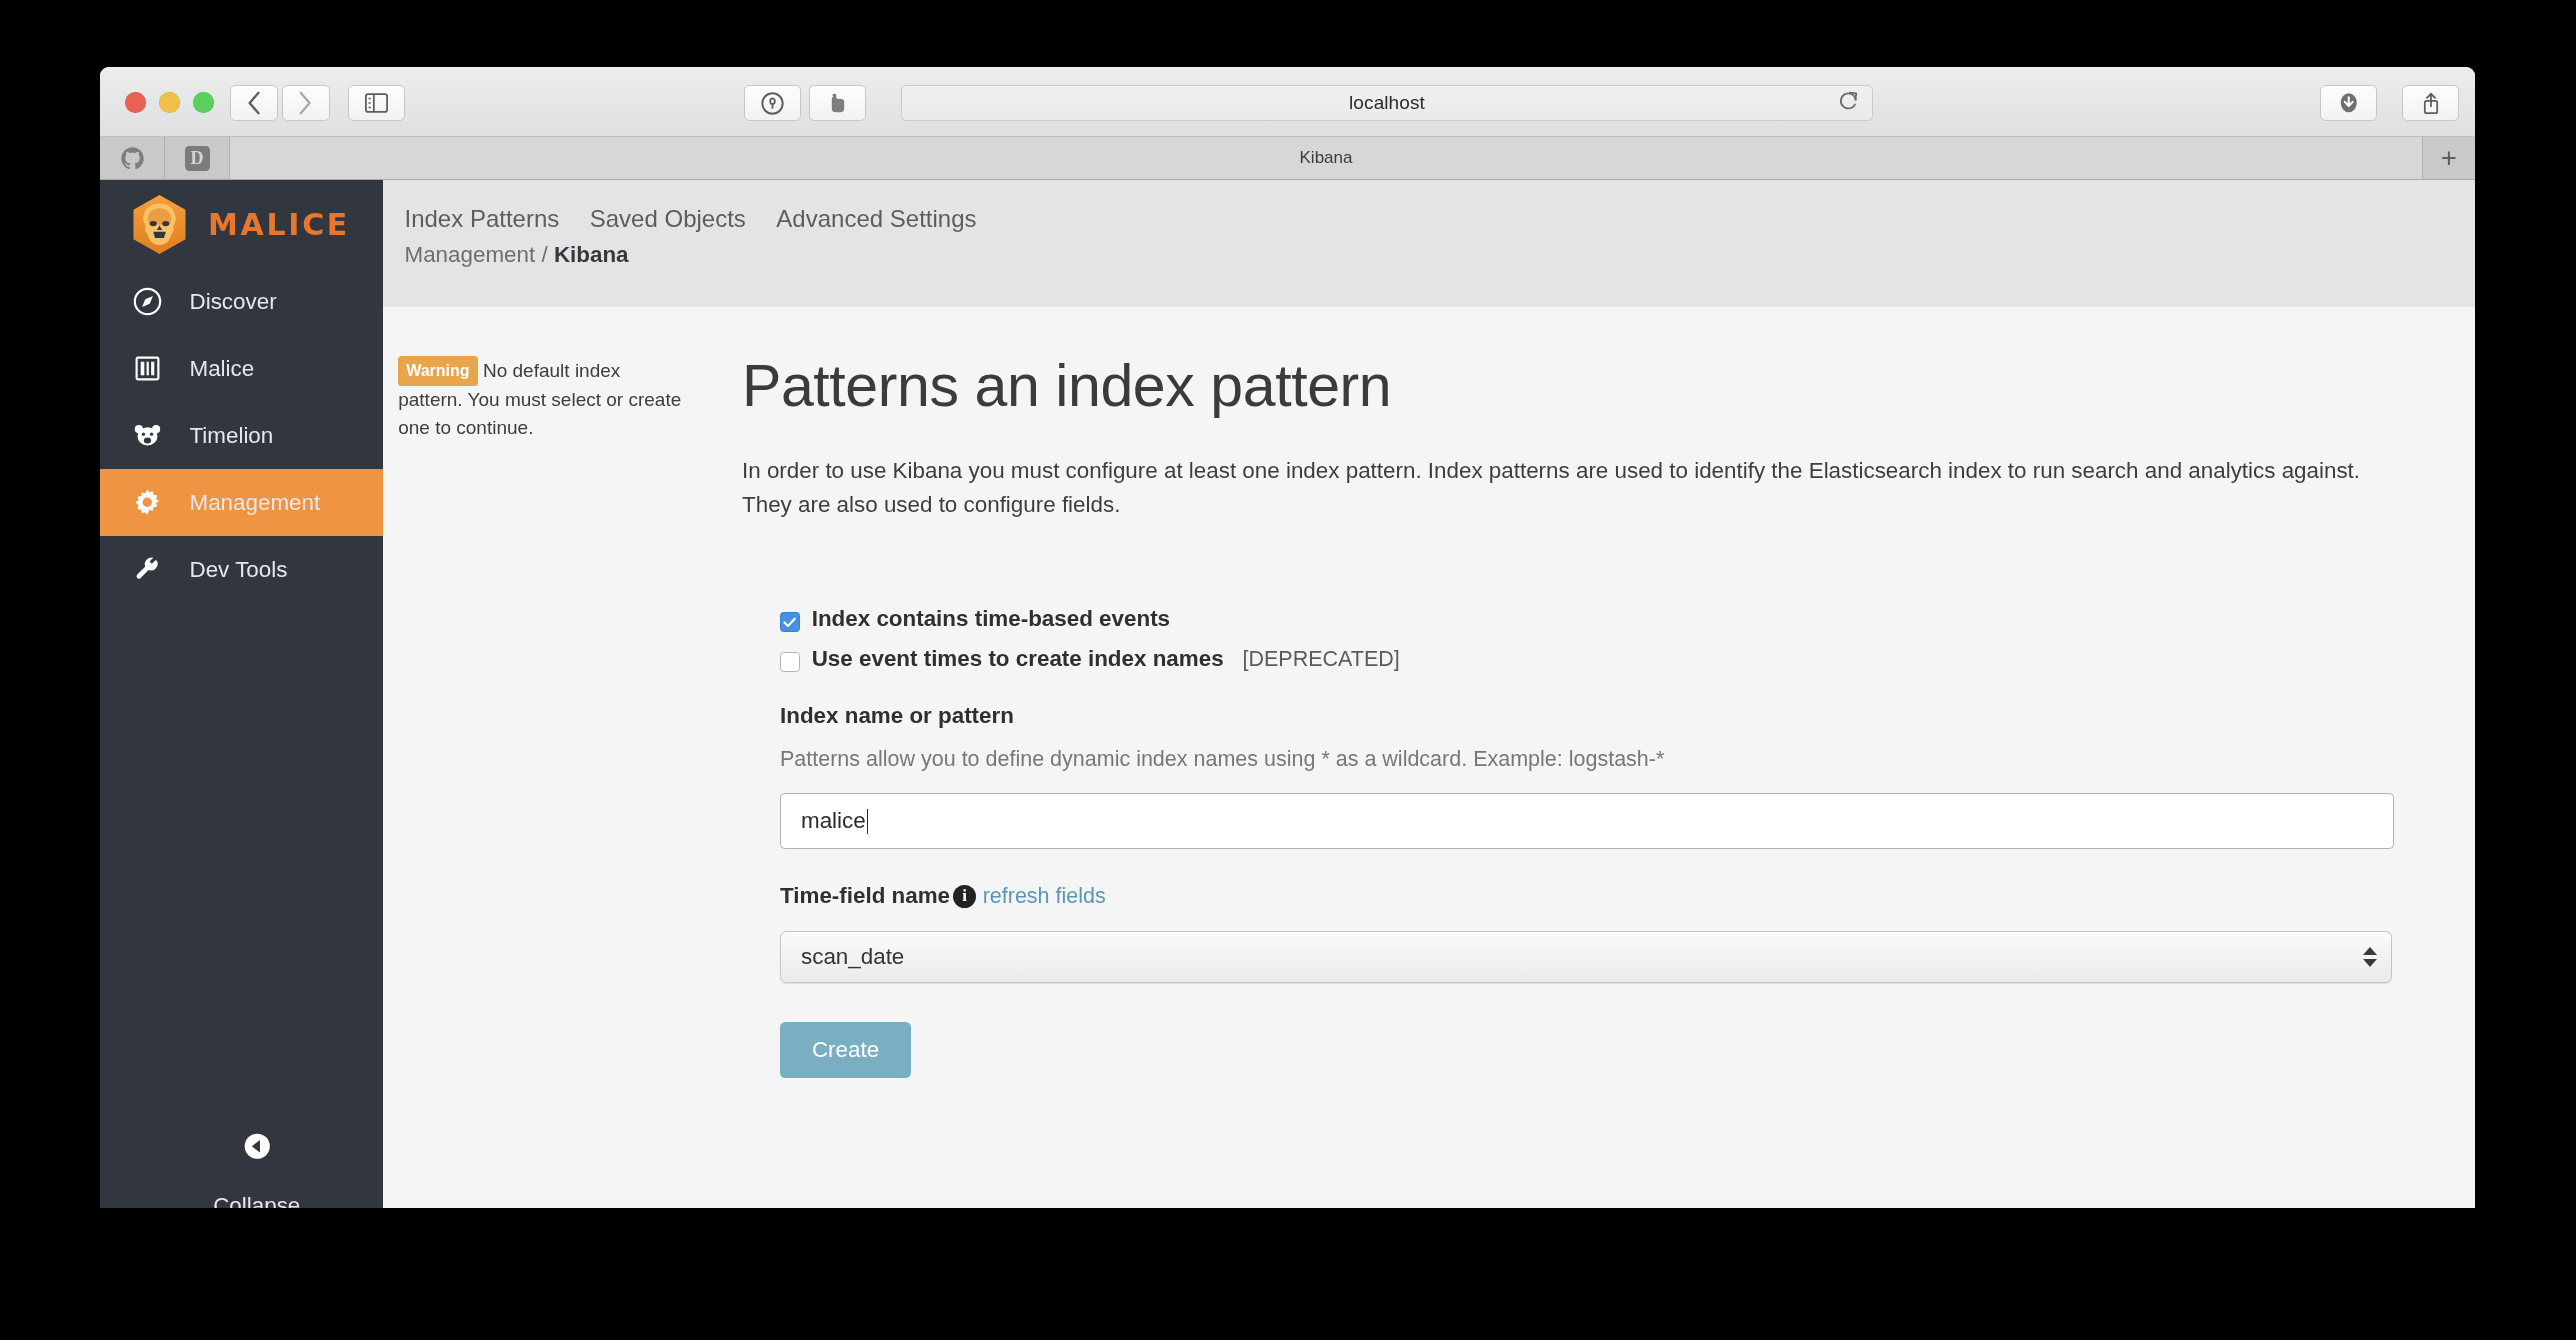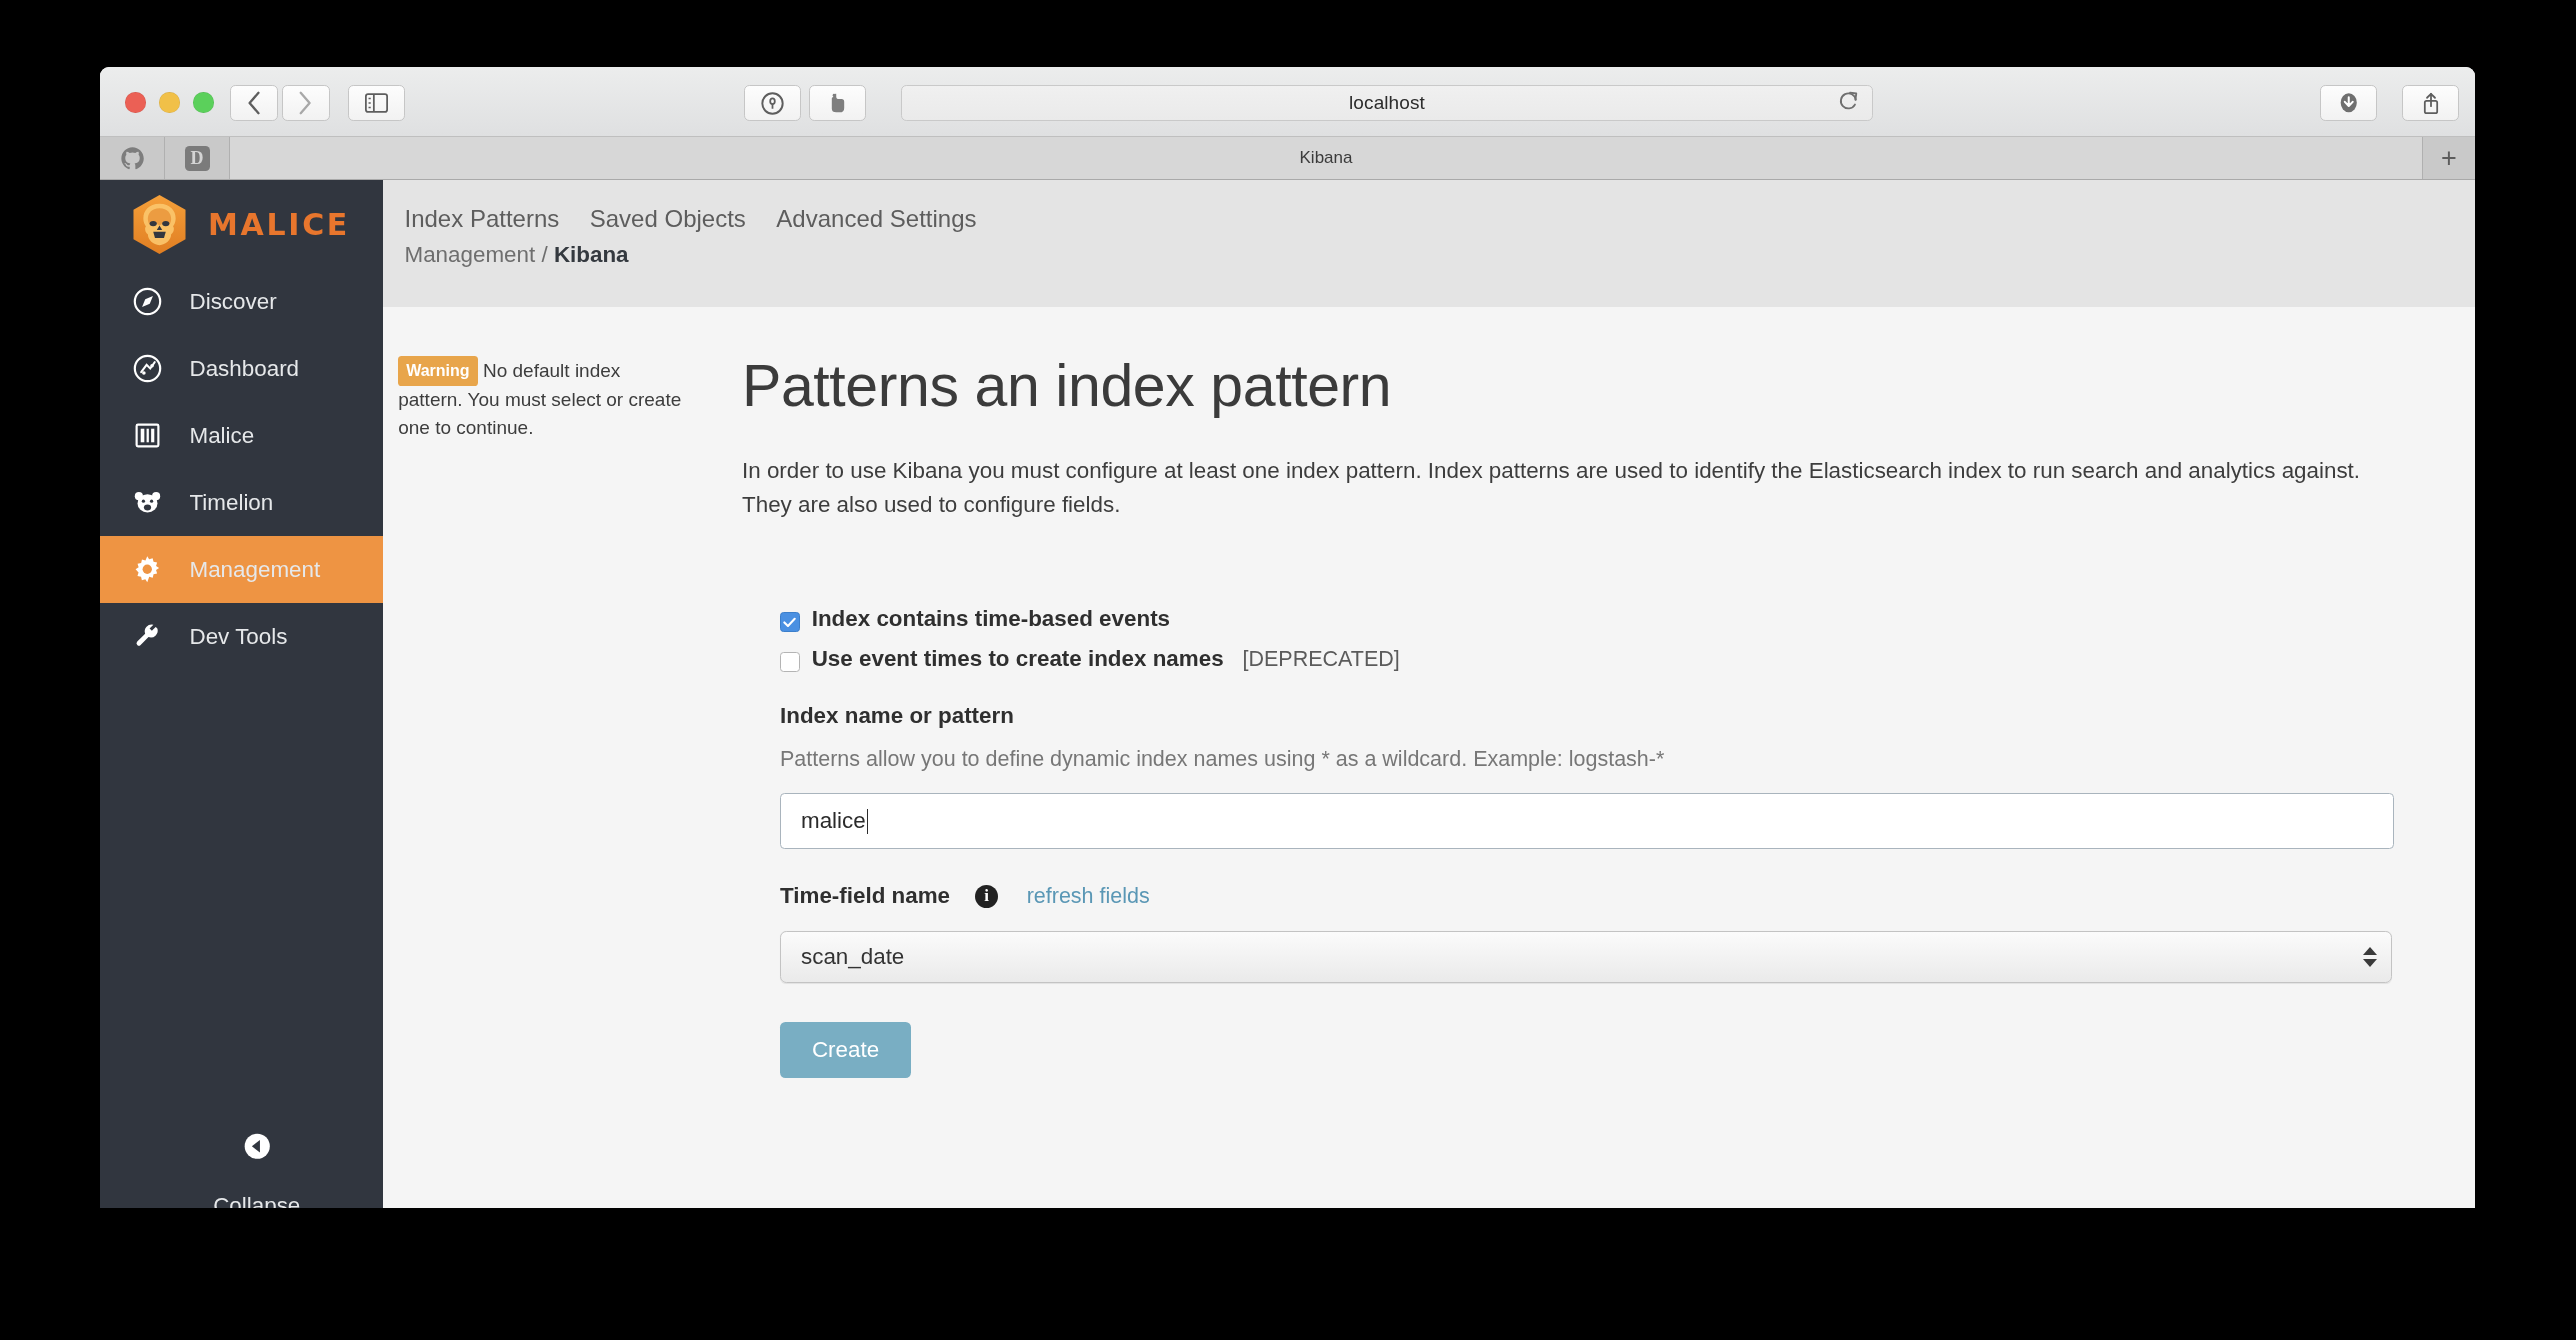--- a/index.html
+++ b/index.html
@@ -314,21 +314,21 @@
   #caret {
     display: inline-block;
     width: 1.8px; height: 25px;
     background: #2b2b2b;
     margin-left: 0.9px;
   }
 
   #timefield-row {
     display: flex;
     align-items: center;
-    gap: 25px;
+    gap: 3px;
     margin-top: 34px;
   }
   #info-icon {
     width: 23px; height: 23px;
     border-radius: 50%;
     background: #222;
     color: #fff;
     font-size: 17px;
     font-weight: 700;
     font-family: "Liberation Serif", serif;
@@ -492,31 +492,20 @@
         <span class="nicon">
           <svg width="29" height="29" viewBox="0 0 32 32">
             <circle cx="16" cy="16" r="14" fill="none" stroke="#fff" stroke-width="2.4"></circle>
             <path d="M22 10 L13.5 13.5 L10 22 L18.5 18.5 Z" fill="#fff"></path>
           </svg>
         </span>
         <span>Discover</span>
       </div>
 
 
-      <div class="navlink">
-        <span class="nicon">
-          <svg width="29" height="29" viewBox="0 0 32 32">
-            <circle cx="16" cy="16" r="14" fill="none" stroke="#fff" stroke-width="2.4"></circle>
-            <path d="M9 20 L15 12 L19 16 L24 9" fill="none" stroke="#fff" stroke-width="2.2" stroke-linecap="round"></path>
-            <circle cx="12" cy="21" r="2" fill="#fff"></circle>
-            <circle cx="21" cy="13" r="2" fill="#fff"></circle>
-          </svg>
-        </span>
-        <span>Dashboard</span>
-      </div>
 
       <div class="navlink">
         <span class="nicon">
           <svg width="29" height="29" viewBox="0 0 32 32">
             <rect x="4" y="4" width="24" height="24" rx="1.5" fill="none" stroke="#fff" stroke-width="2.4"></rect>
             <rect x="8.5" y="8.5" width="4" height="15" fill="#fff"></rect>
             <rect x="15" y="8.5" width="2.5" height="15" fill="#fff"></rect>
             <rect x="20" y="8.5" width="3.5" height="15" fill="#fff"></rect>
           </svg>
         </span>

